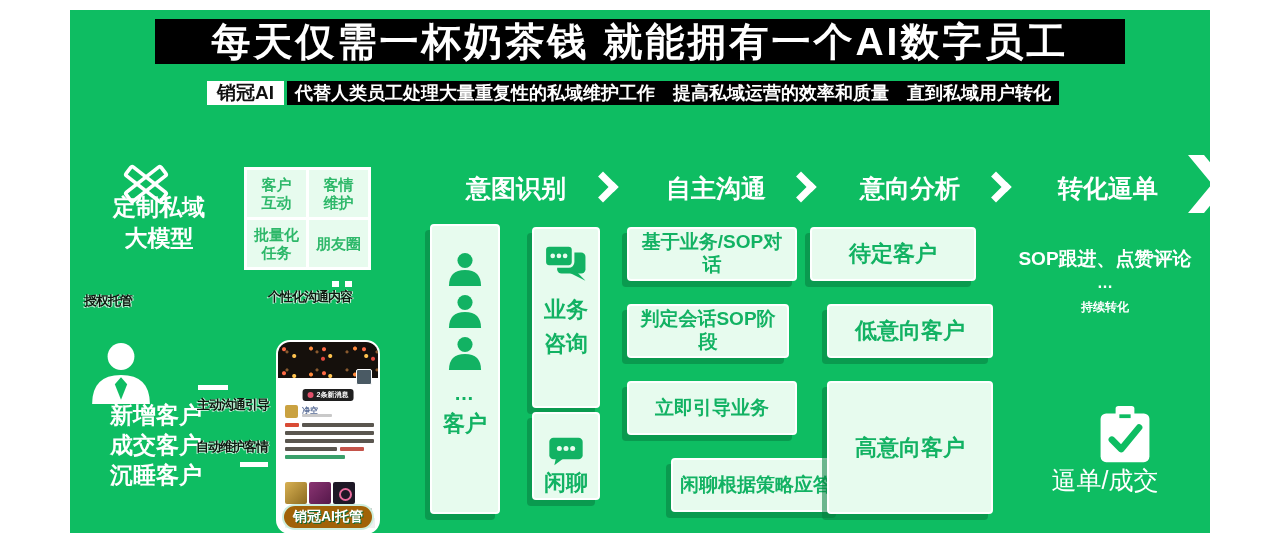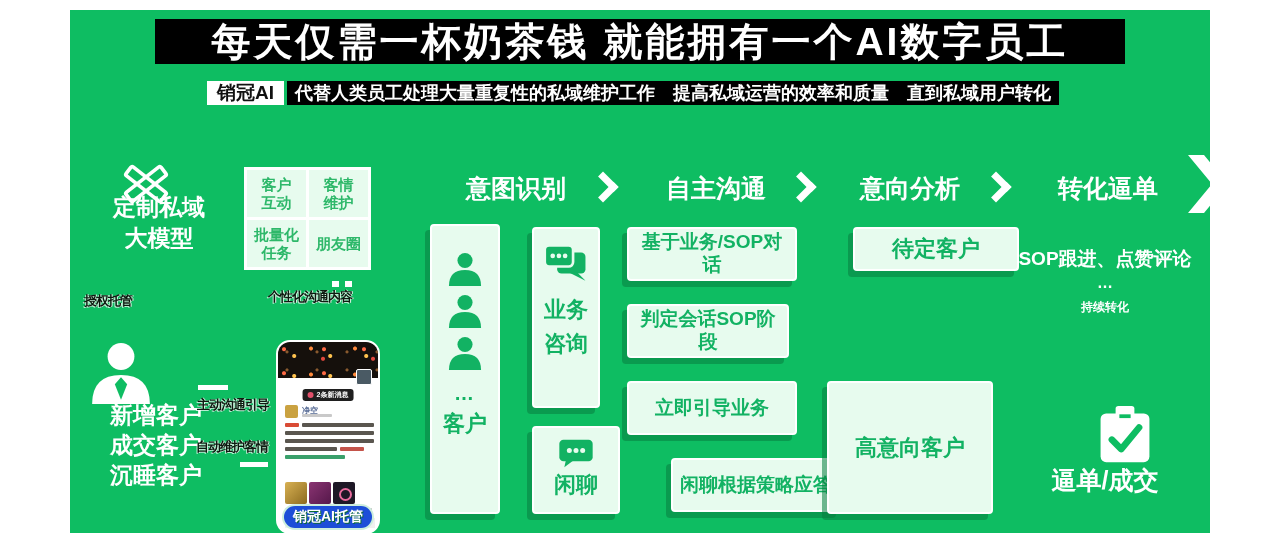--- a/index.html
+++ b/index.html
@@ -66,36 +66,36 @@
   .p-name { position:absolute; left:17px; top:0; font-size:8px; color:#576b95; font-weight:bold; }
   .bar { position:absolute; height:4px; border-radius:1px; }
   .thumbs { position:absolute; left:7px; top:140px; display:flex; gap:2px; }
   .thumb { width:22px; height:22px; border-radius:2px; }
   .th-gold { background:linear-gradient(135deg,#d8b153,#8c6a1f); }
   .th-purple { background:linear-gradient(135deg,#8a3472,#55184a); }
   .th-dark { background:#1e1826; position:relative; }
   .th-dark::after { content:""; position:absolute; left:6px; top:6px; width:9px; height:9px;
     border-radius:50%; border:2px solid #e66a9c; }
   .quote-box { position:absolute; left:7px; top:176px; width:90px; height:10px; background:#f0f0f0; }
-  .phone-badge { position:absolute; left:50%; transform:translateX(-50%); bottom:4px; background:#1d4ed8;
+  .phone-badge { position:absolute; left:50%; transform:translateX(-50%); bottom:4px; background:#a16207;
     color:#fff; font-weight:bold; font-size:14px; white-space:nowrap; padding:2px 9px; border-radius:13px;
     box-shadow:0 0 0 2px #cdeedd; text-shadow:1px 1px 0 #0a6b33; }
 
   
   .v-icons { display:flex; flex-direction:column; align-items:center; }
   .dots { color:#12b263; font-weight:bold; font-size:20px; letter-spacing:2px; }
 
   
   .conv-lines { position:absolute; left:1018px; top:244px; width:174px; text-align:center; color:#fff;
     font-weight:bold; }
   .conv-lines .l { font-size:19px; line-height:29px; white-space:nowrap; }
   .conv-lines .d { font-size:16px; line-height:20px; }
   .conv-lines .l4 { font-size:12px; line-height:28px; }
   .conv-result { position:absolute; left:1030px; top:464px; width:150px; text-align:center; color:#fff;
-    font-weight:bold; font-size:25px; white-space:nowrap; }
+    font-weight:normal; font-size:25px; white-space:nowrap; }
   .icon-abs { position:absolute; }
 </style>
 </head>
 <body>
 
 <div class="stage">
   <div class="canvas"></div>
 
   <div class="title-band">
     <div class="t">每天仅需一杯奶茶钱 就能拥有一个AI数字员工</div>
@@ -223,37 +223,38 @@
       <circle cx="11" cy="14" r="2.6" fill="#e7fbee"></circle>
         <circle cx="18" cy="14" r="2.6" fill="#e7fbee"></circle>
         <circle cx="25" cy="14" r="2.6" fill="#e7fbee"></circle>
     </svg>
     <div style="font-size:22px;line-height:34px;margin-top:10px;">
       <div>业务</div>
       <div>咨询</div>
     </div>
   </div>
 
-  <div class="box" style="left:532px;top:426px;width:88px;height:88px;justify-content:flex-start;">
+  <div class="box" style="left:532px;top:412px;width:68px;height:88px;justify-content:flex-end;">
     <svg style="margin-top:10px;" width="38" height="30" viewBox="0 0 44 36">
       <rect x="2" y="2" width="40" height="26" rx="5" fill="#12b263"></rect>
       <polygon points="10,26 8,35 20,26" fill="#12b263"></polygon>
       <circle cx="14" cy="15" r="3" fill="#e7fbee"></circle>
         <circle cx="22" cy="15" r="3" fill="#e7fbee"></circle>
         <circle cx="30" cy="15" r="3" fill="#e7fbee"></circle>
     </svg>
     <div style="font-size:22px;margin-top:2px;">闲聊</div>
   </div>
 
   <div class="box row-label" style="left:627px;top:227px;width:170px;height:54px;">基于业务/SOP对话</div>
   <div class="box row-label" style="left:627px;top:304px;width:162px;height:54px;">判定会话SOP阶段</div>
   <div class="box row-label" style="left:627px;top:381px;width:170px;height:54px;">立即引导业务</div>
   <div class="box row-label" style="left:627px;top:458px;width:170px;height:54px;margin-left:44px;">闲聊根据策略应答</div>
 
-  <div class="box big-label" style="left:853px;top:227px;width:166px;height:44px;">待定客户</div>
+  <div class="box big-label" style="left:810px;top:227px;width:166px;height:54px;">待定客户</div>
+  <div class="box big-label" style="left:827px;top:304px;width:166px;height:54px;">低意向客户</div>
   <div class="box big-label" style="left:827px;top:381px;width:166px;height:133px;">高意向客户</div>
 
   <div class="conv-lines">
     <div class="l">SOP跟进、点赞评论</div>
     <div class="d">…</div>
     <div class="l4">持续转化</div>
   </div>
   <svg class="icon-abs" style="left:1096px;top:404px;" width="58" height="62" viewBox="0 0 60 66">
     <rect x="4" y="10" width="52" height="52" rx="6" fill="#fff"></rect>
     <rect x="20" y="2" width="20" height="12" rx="3" fill="#fff"></rect>

